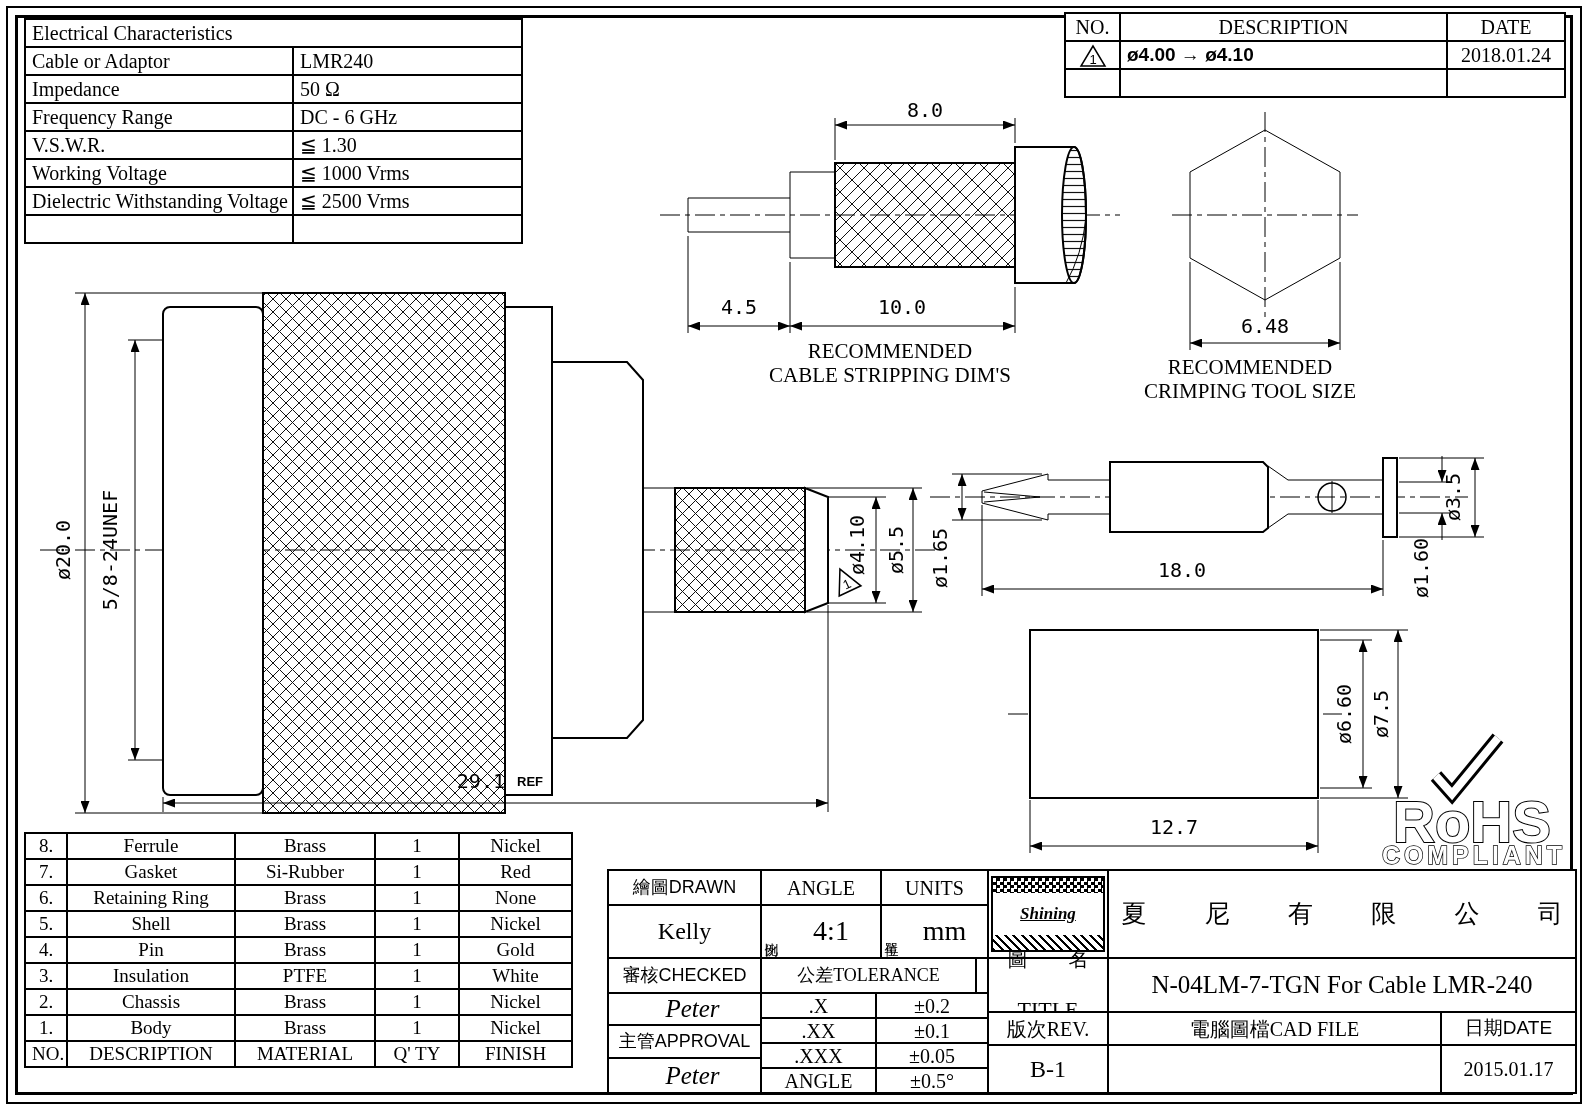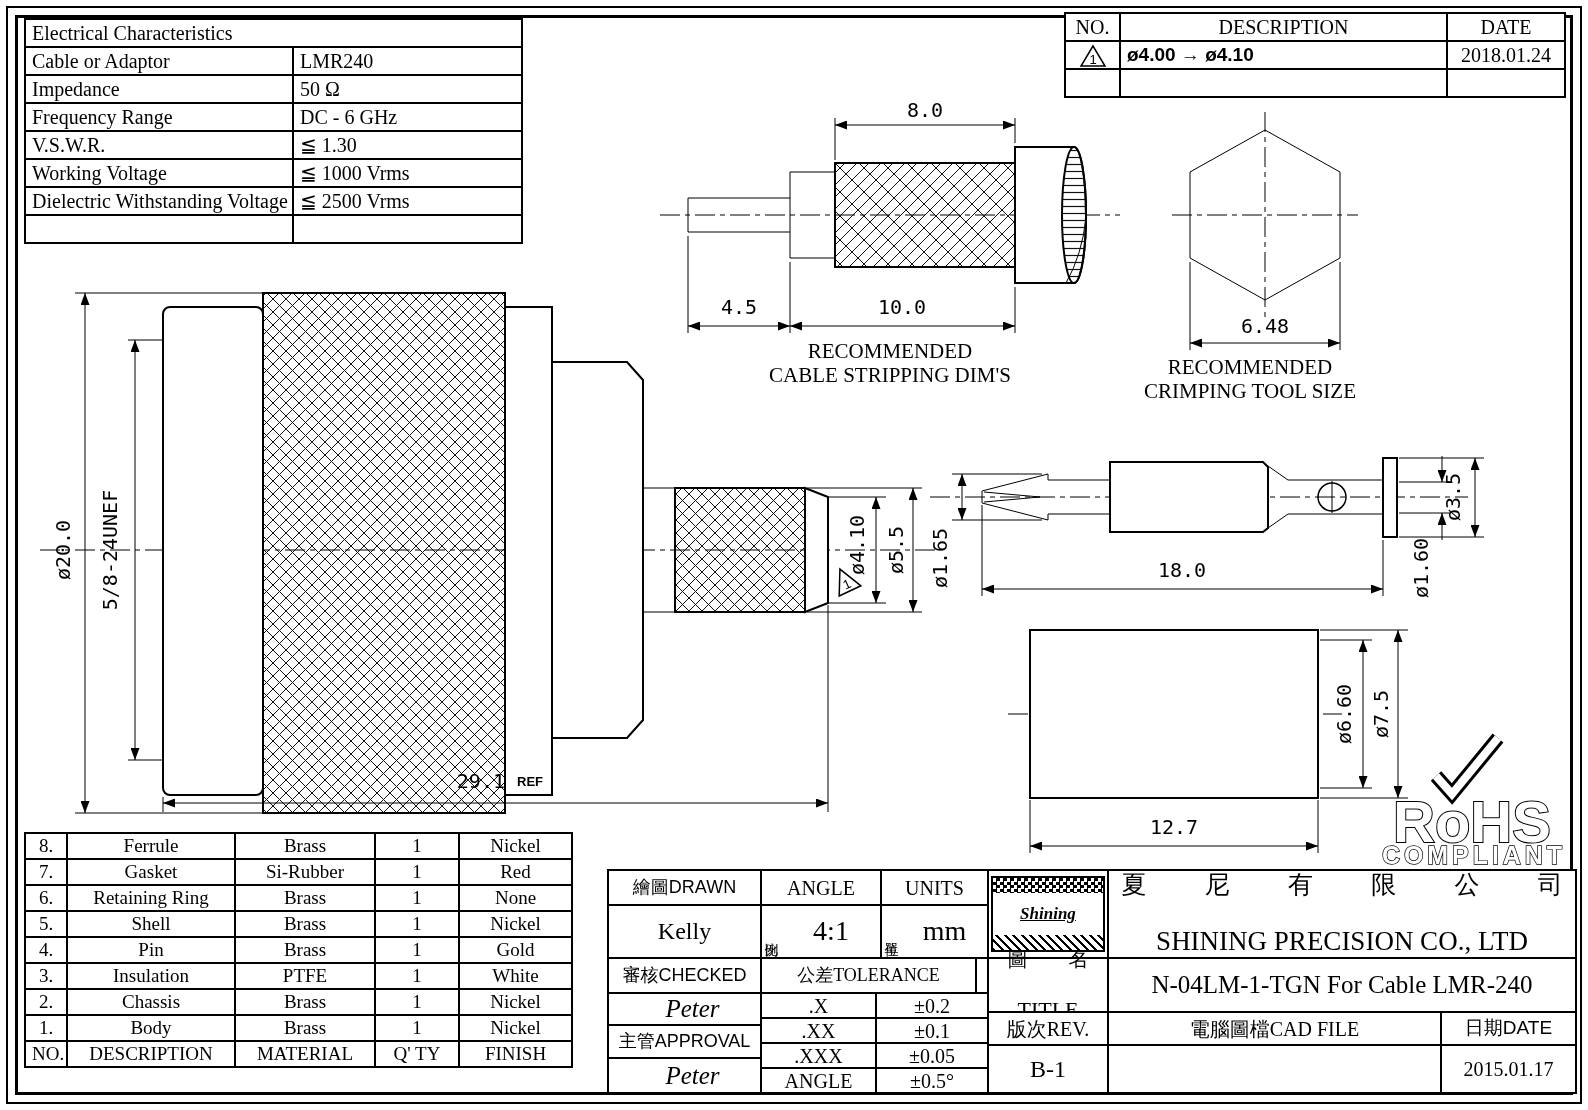--- a/index.html
+++ b/index.html
@@ -403,21 +403,20 @@
         <span style="letter-spacing:18px;text-indent:18px">圖  名</span>
         <span style="font-size:22px">TITLE</span>
       </div>
     </div>
     <div class="tb-cell" style="left:380px;top:142px;width:122px;height:35px">版次REV.</div>
     <div class="tb-cell tb-big" style="left:380px;top:175px;width:122px;height:50px">B-1</div>
 
     <div class="tb-cell" style="left:500px;top:0;width:470px;height:90px">
       <div class="cellcol">
         <span class="spread">夏 尼 有 限 公 司</span>
-        <span style="font-size:27px">SHINING PRECISION CO., LTD</span>
       </div>
     </div>
-    <div class="tb-cell" style="left:500px;top:88px;width:470px;height:56px;font-size:25px">N-04LM-1-TGN For Cable LMR-240</div>
+    <div class="tb-cell" style="left:500px;top:88px;width:470px;height:56px;font-size:25px">N-04LM-7-TGN For Cable LMR-240</div>
     <div class="tb-cell" style="left:500px;top:142px;width:335px;height:35px">電腦圖檔CAD FILE</div>
     <div class="tb-cell tb-sans" style="left:833px;top:142px;width:137px;height:35px;font-size:19px">日期DATE</div>
     <div class="tb-cell" style="left:833px;top:175px;width:137px;height:50px">2015.01.17</div>
   </div>
 </div>
 
 </body></html>

